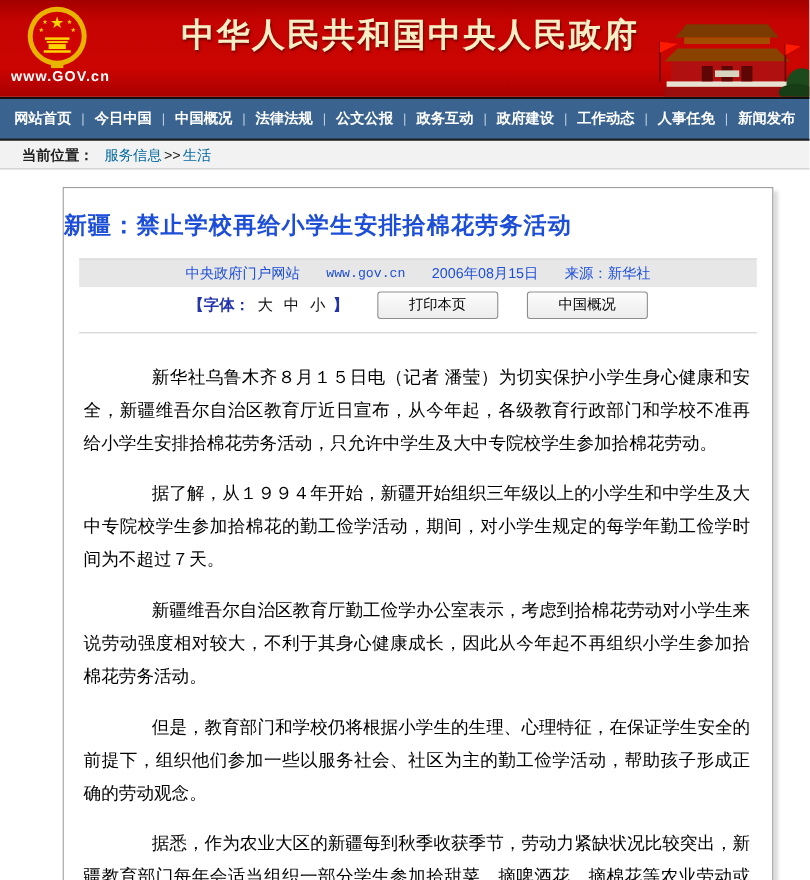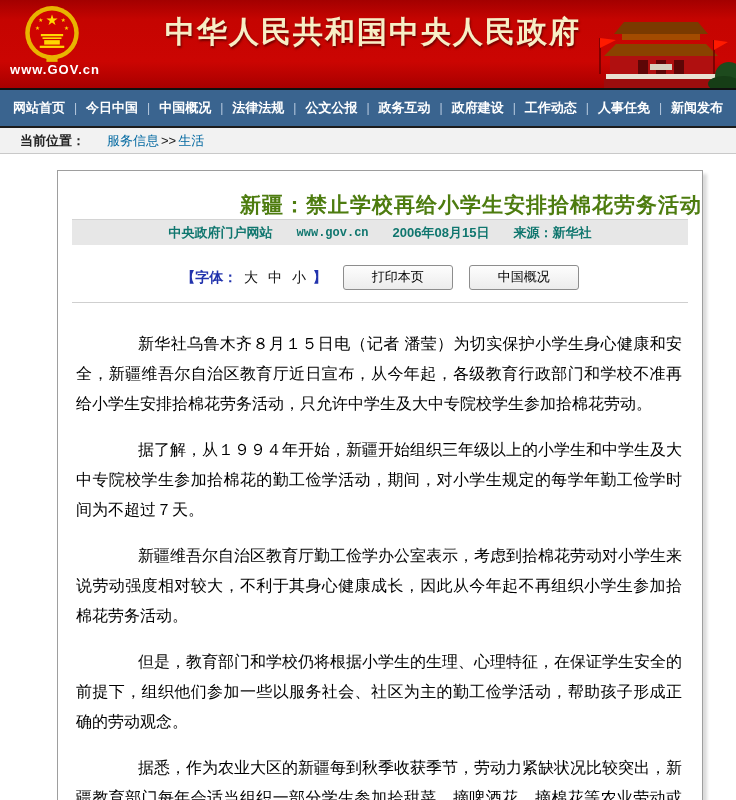--- a/index.html
+++ b/index.html
@@ -25,34 +25,34 @@
   .nav { height:40px; background:#3a648f; border-top:2px solid #101010;
     border-bottom:2px solid #1c1c1c; display:flex; align-items:center;
     justify-content:center; }
   .nav-item { color:#fff; font-size:13px; font-weight:bold; padding:0 9px;
     cursor:pointer; white-space:nowrap; text-decoration:none; }
   .nav-sep { color:#b8cbe0; font-size:12px; }
 
   
   .breadcrumb { height:26px; background:#f2f2f2; border-bottom:1px solid #c9c9c9;
     display:flex; align-items:center; padding-left:20px; font-size:13px; color:#222; }
-  .breadcrumb b { font-weight:bold; margin-right:20px; }
+  .breadcrumb b { font-weight:bold; margin-right:8px; }
   .crumb-link { color:#0369a1; margin:0 2px; cursor:pointer; }
 
   
   .content-box { position:relative; margin:16px 0 0 57px; width:646px; height:640px;
     background:#fff; border:1px solid #9e9e9e;
     box-shadow:4px 4px 3px rgba(0,0,0,.14); padding-top:20px; }
-  .article-title { text-align:right; color:#4d7c0f; font-size:21px; font-weight:bold;
-    letter-spacing:1px; }
+  .article-title { text-align:left; color:#1d4ed8; font-size:21px; font-weight:bold;
+    letter-spacing:1px; margin-bottom:16px; }
   .meta-bar { margin:0 14px; height:26px; background:#e7e7e7; border-top:1px solid #d4d4d4;
-    display:flex; align-items:center; justify-content:center; font-size:13px; color:#0f766e;font-weight:bold; }
+    display:flex; align-items:center; justify-content:center; font-size:13px; color:#1d4ed8; }
   .meta-bar span { margin:0 12px; white-space:nowrap; }
   .meta-site-url { font-family:"Liberation Mono","DejaVu Sans Mono",monospace; font-size:12px; }
-  .tools-row { margin-top:20px; display:flex; align-items:center; justify-content:center; }
+  .tools-row { margin-top:4px; display:flex; align-items:center; justify-content:center;gap:10px; }
   .font-ctl { color:#2233ad; font-size:14px; font-weight:bold; }
   .font-size-link { color:#111; font-weight:normal; margin:0 3px; cursor:pointer; font-size:14px; }
   .tool-btn { margin-left:16px; padding:2px 28px 3px; font-size:13px; color:#000;
     background:linear-gradient(180deg,#fdfdfd,#ececec); border:1px solid #8d8d8d;
     border-radius:3px; cursor:pointer; font-family:inherit; }
   .rule { margin:12px 14px 0; border-bottom:1px solid #cfcfcf; }
 
   
   .article-body { padding:26px 20px 0 18px; font-size:16px; line-height:30px; color:#000; }
   .article-body p { text-indent:62px; margin-bottom:16px; text-align:justify; }

